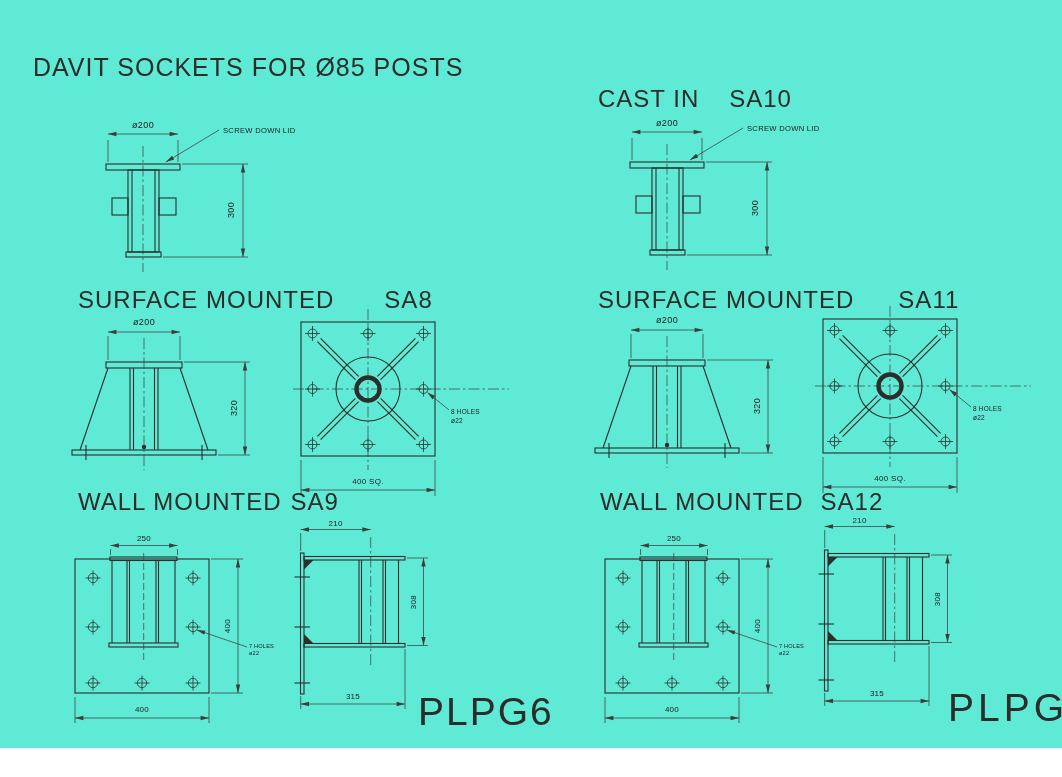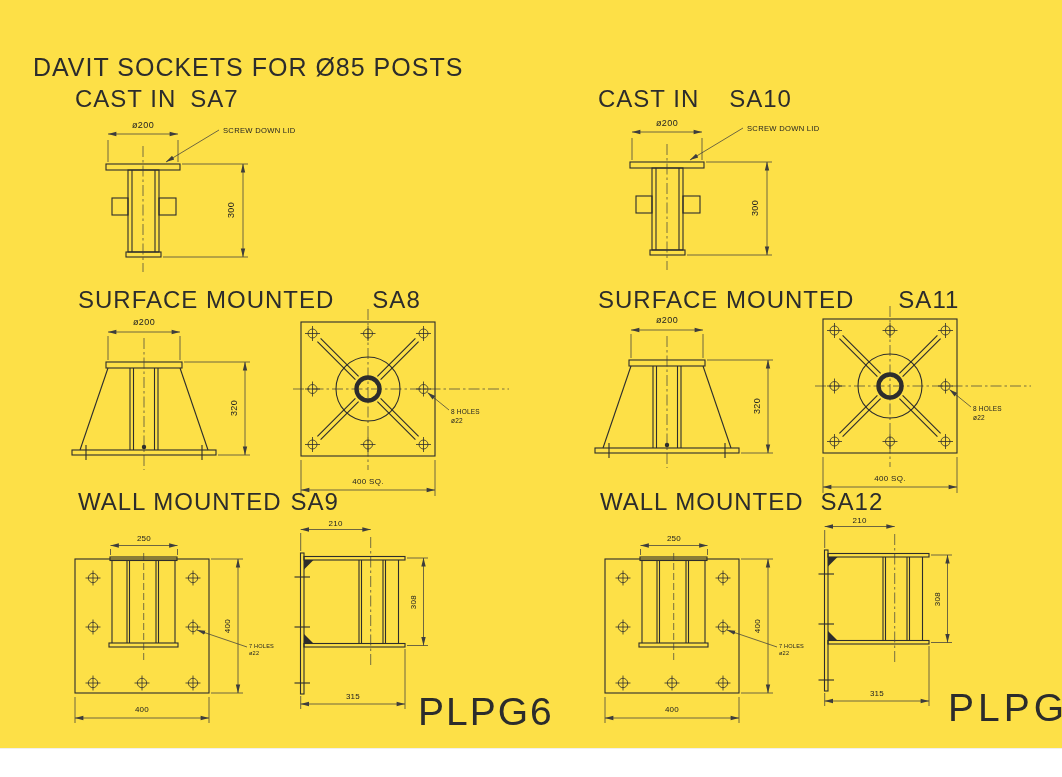--- a/index.html
+++ b/index.html
@@ -1,18 +1,18 @@
 <!DOCTYPE html>
 <html><head>
 <meta charset="utf-8">
 <style>
   html,body{margin:0;padding:0;background:#ffffff;}
   #sheet{
     position:relative;width:1062px;height:777px;overflow:hidden;
-    background:#fde047;font-family:"Liberation Sans",sans-serif;color:#2b2b2b;
+    background:#5eead4;font-family:"Liberation Sans",sans-serif;color:#2b2b2b;
   }
   .scan-bottom{position:absolute;left:0;bottom:0;width:100%;height:28px;background:#ffffff;border-top:1px solid #f0f0ee;}
   .h1{position:absolute;font-size:25px;letter-spacing:1px;white-space:nowrap;color:#2c2c2c;}
   .h2{position:absolute;font-size:24px;letter-spacing:1px;white-space:nowrap;color:#2c2c2c;}
   .plpg{position:absolute;font-size:39px;letter-spacing:2px;white-space:nowrap;color:#2c2c2c;}
   .dwg{position:absolute;overflow:visible;}
   .out line,.out rect,.out circle,.out path{stroke:#2d2d2d;stroke-width:1.1;fill:none;}
   .out polygon{fill:#2d2d2d;stroke:none;}
   .thin line,.thin circle{stroke:#2d2d2d;stroke-width:0.8;fill:none;}
   .dim line{stroke:#3d3d3d;stroke-width:0.75;fill:none;}
@@ -35,23 +35,20 @@
       <path d="M9.8,4 L0,1.5 L0,6.5 Z" fill="#3d3d3d"></path>
     </marker>
   </defs>
 </svg>
 
 <div id="sheet">
   <div class="scan-bottom"></div>
 
   <div class="h1" style="left:33px;top:53px">DAVIT SOCKETS FOR Ø85 POSTS</div>
 
-  <div class="h2" style="left:75px;top:85px">
-    <span>CAST IN</span><span style="margin-left:14px">SA7</span>
-  </div>
 
   <svg class="dwg" style="left:86px;top:110px" width="245" height="170" viewBox="0 0 245 170">
     <g class="dim">
       <line x1="22" y1="30" x2="22" y2="52"></line>
       <line x1="92" y1="30" x2="92" y2="52"></line>
       <line x1="22" y1="24" x2="92" y2="24" marker-start="url(#arr)" marker-end="url(#arr)"></line>
       <text class="t9" x="57" y="18" text-anchor="middle">ø200</text>
     </g>
     <g class="out">
       <rect x="20" y="54" width="74" height="6"></rect>
@@ -69,21 +66,21 @@
     </g>
     <g class="dim">
       <line x1="96" y1="54" x2="162" y2="54"></line>
       <line x1="77" y1="147" x2="162" y2="147"></line>
       <line x1="157" y1="54" x2="157" y2="147" marker-start="url(#arr)" marker-end="url(#arr)"></line>
       <text class="t9" x="148" y="100" text-anchor="middle" transform="rotate(-90 148 100)">300</text>
     </g>
   </svg>
 
   <div class="h2" style="left:78px;top:286px">
-    <span>SURFACE MOUNTED</span><span style="margin-left:38px">SA8</span>
+    <span>SURFACE MOUNTED</span><span style="margin-left:50px">SA8</span>
   </div>
 
   <svg class="dwg" style="left:60px;top:306px" width="235" height="168" viewBox="0 0 235 168">
     <g class="dim">
       <line x1="48" y1="30" x2="48" y2="54"></line>
       <line x1="120" y1="30" x2="120" y2="54"></line>
       <line x1="48" y1="26" x2="120" y2="26" marker-start="url(#arr)" marker-end="url(#arr)"></line>
       <text class="t9" x="84" y="19" text-anchor="middle">ø200</text>
     </g>
     <g class="out">

